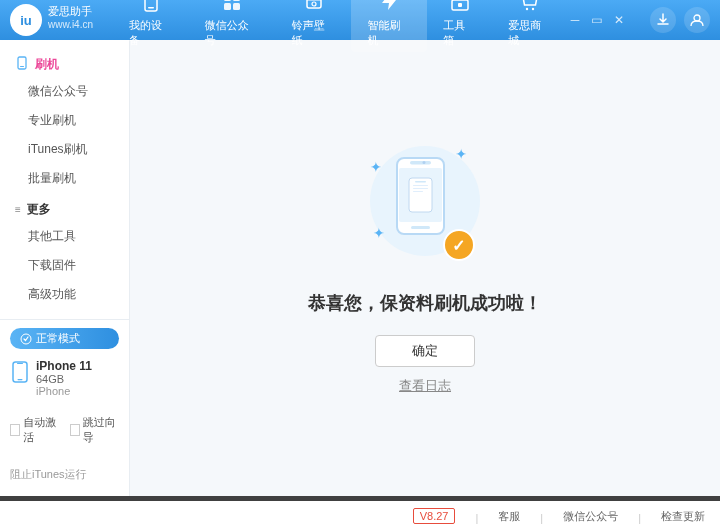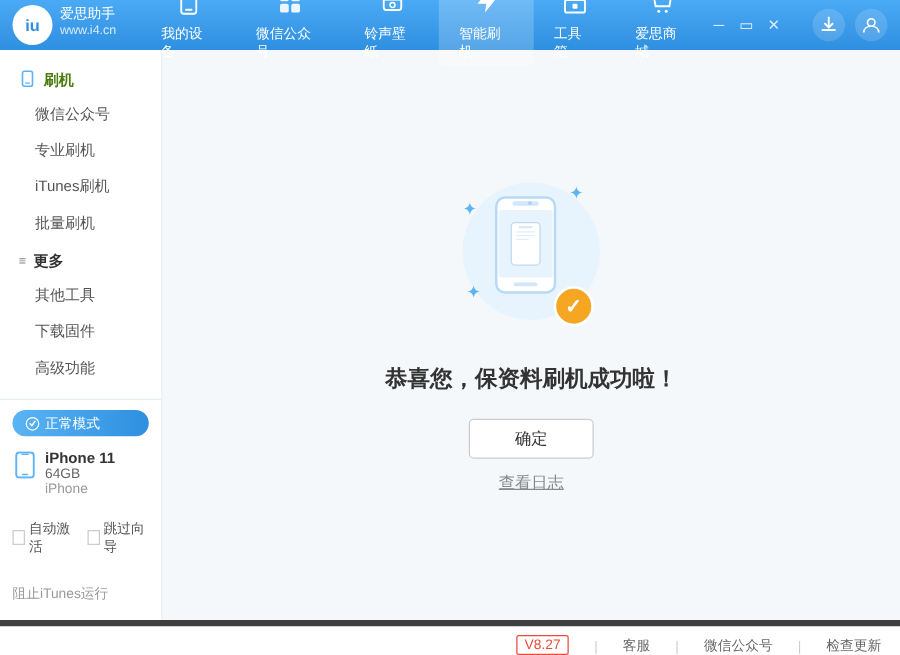--- a/index.html
+++ b/index.html
@@ -122,21 +122,21 @@
       background: white;
       border-right: 1px solid #e8edf2;
       display: flex;
       flex-direction: column;
       padding: 10px 0;
     }
     .sidebar-section-title {
       padding: 6px 15px 4px;
       font-size: 12px;
       font-weight: bold;
-      color: #4d7c0f;
+      color: #ec4899;
       display: flex;
       align-items: center;
       gap: 6px;
     }
     .sidebar-section-icon {
       color: #5ab4f5;
       font-size: 14px;
     }
     .sidebar-item {
       padding: 6px 15px 6px 28px;

